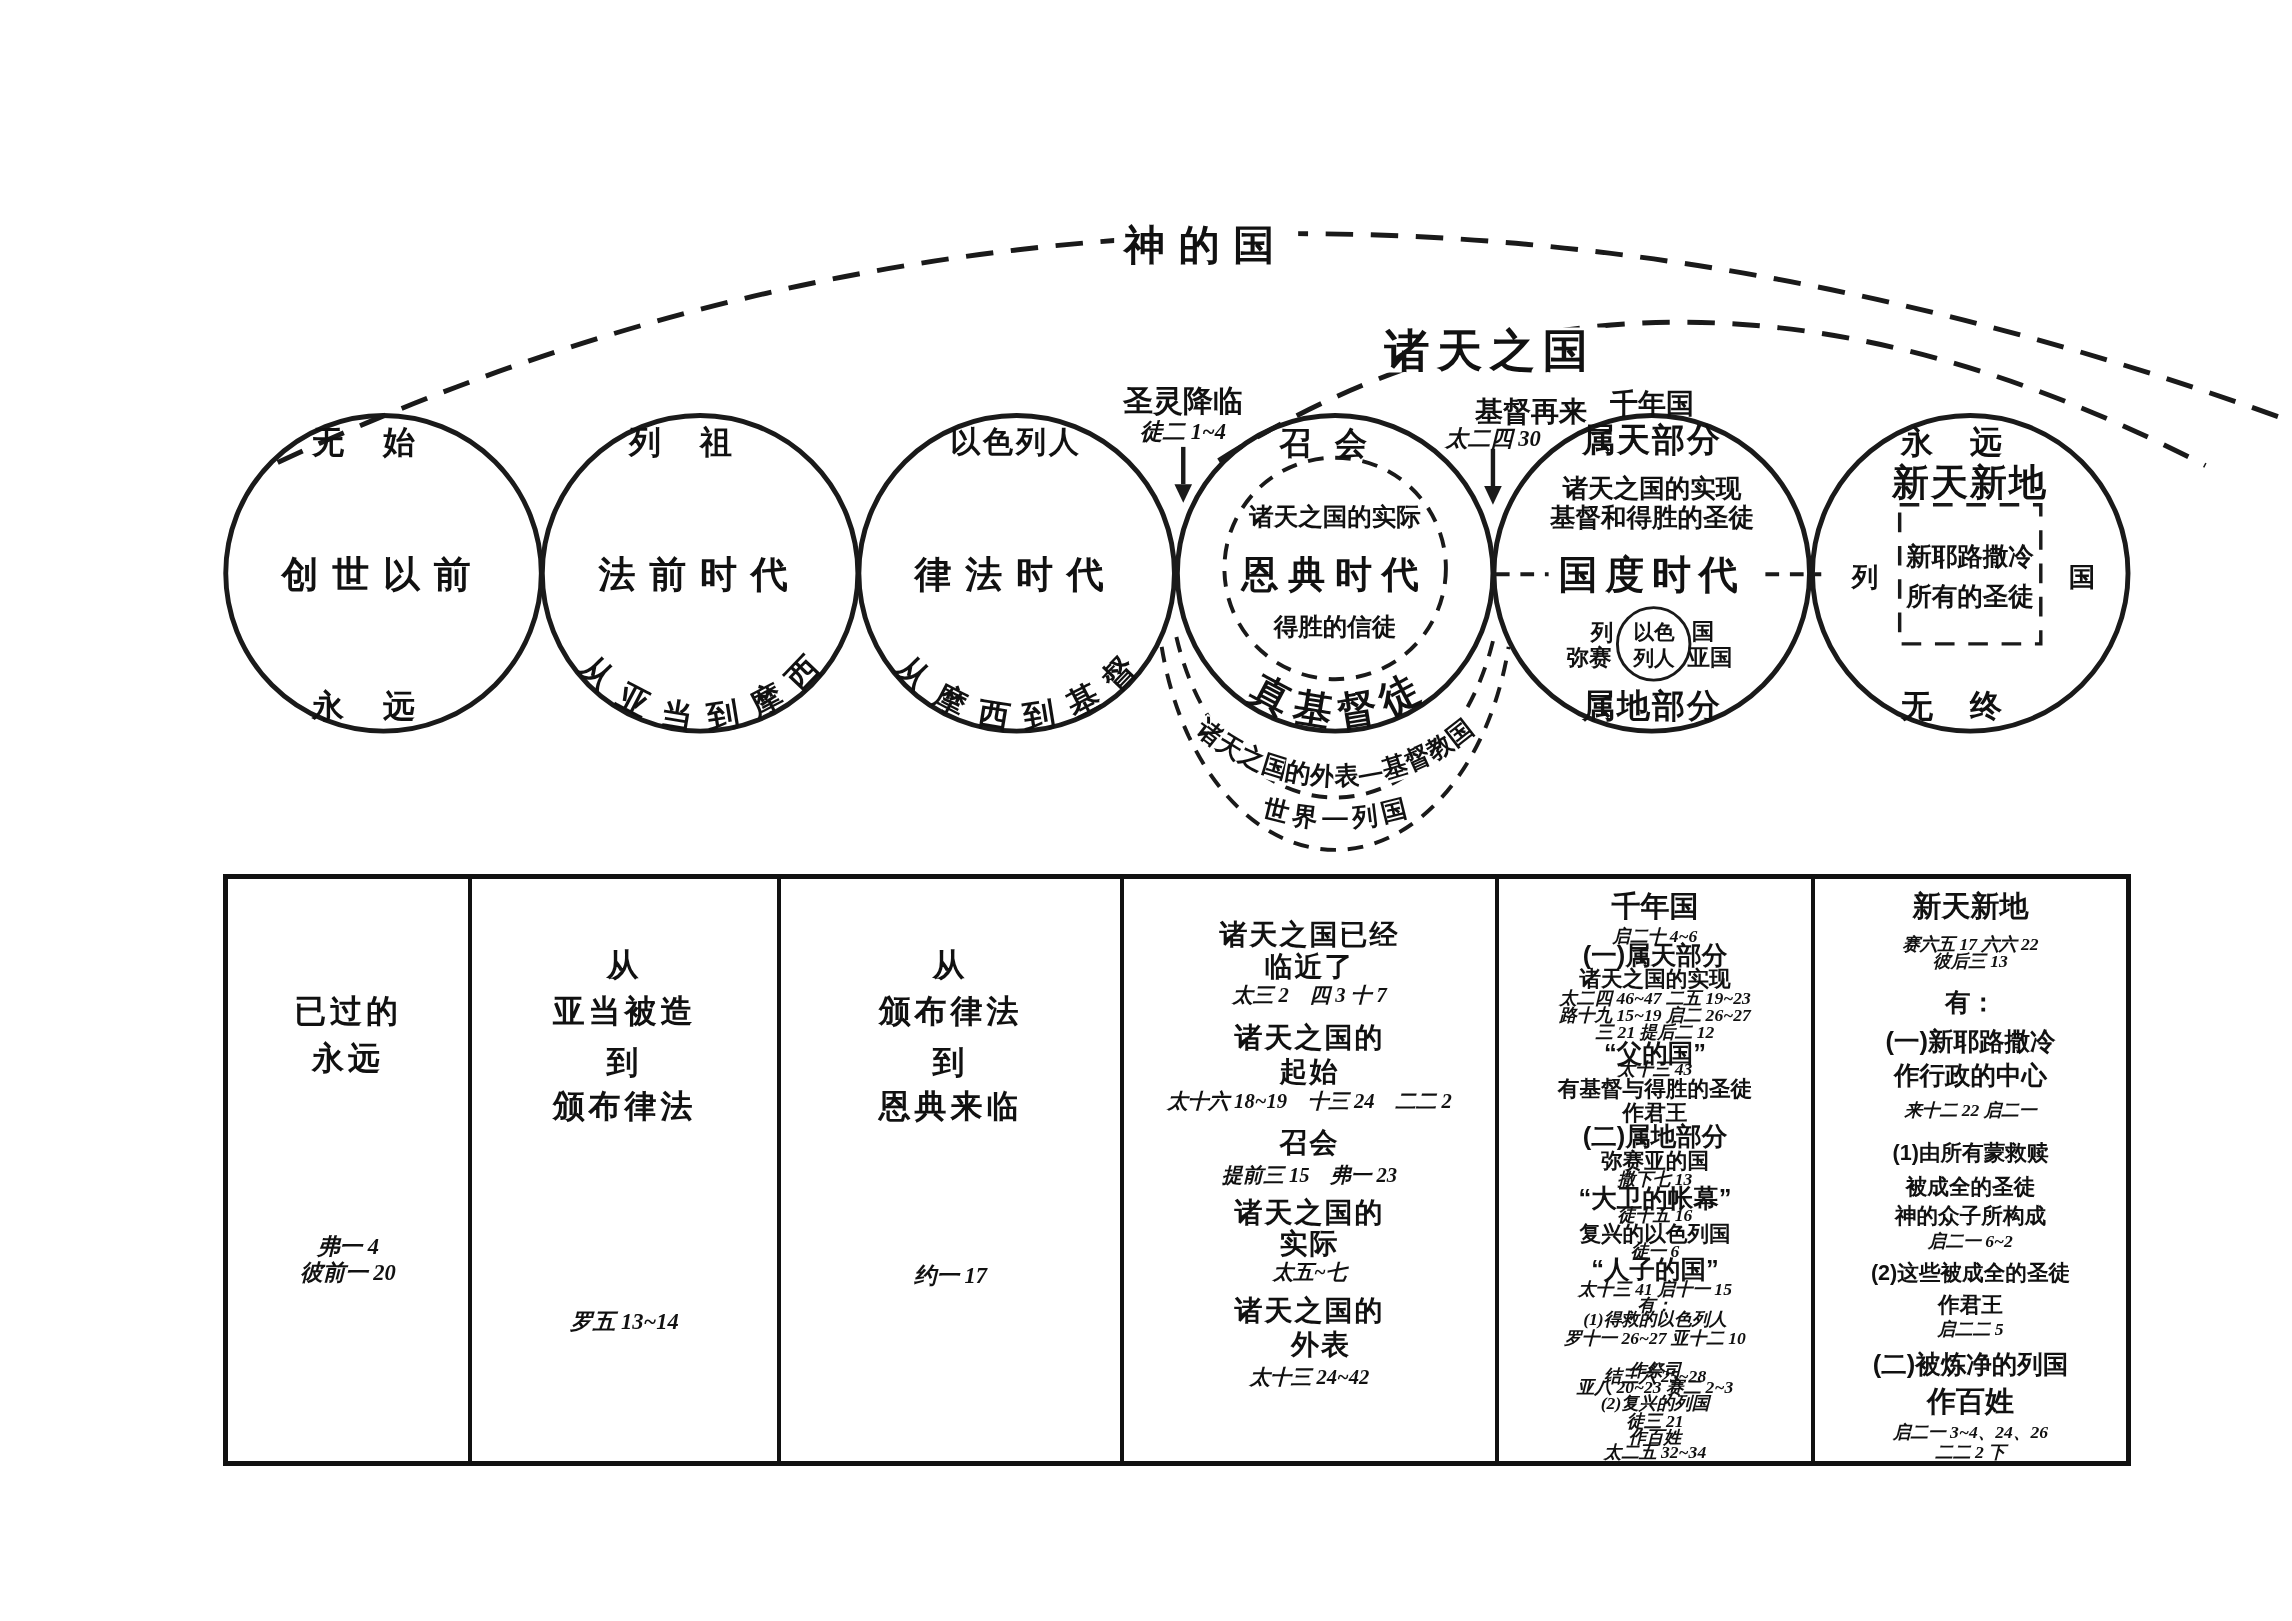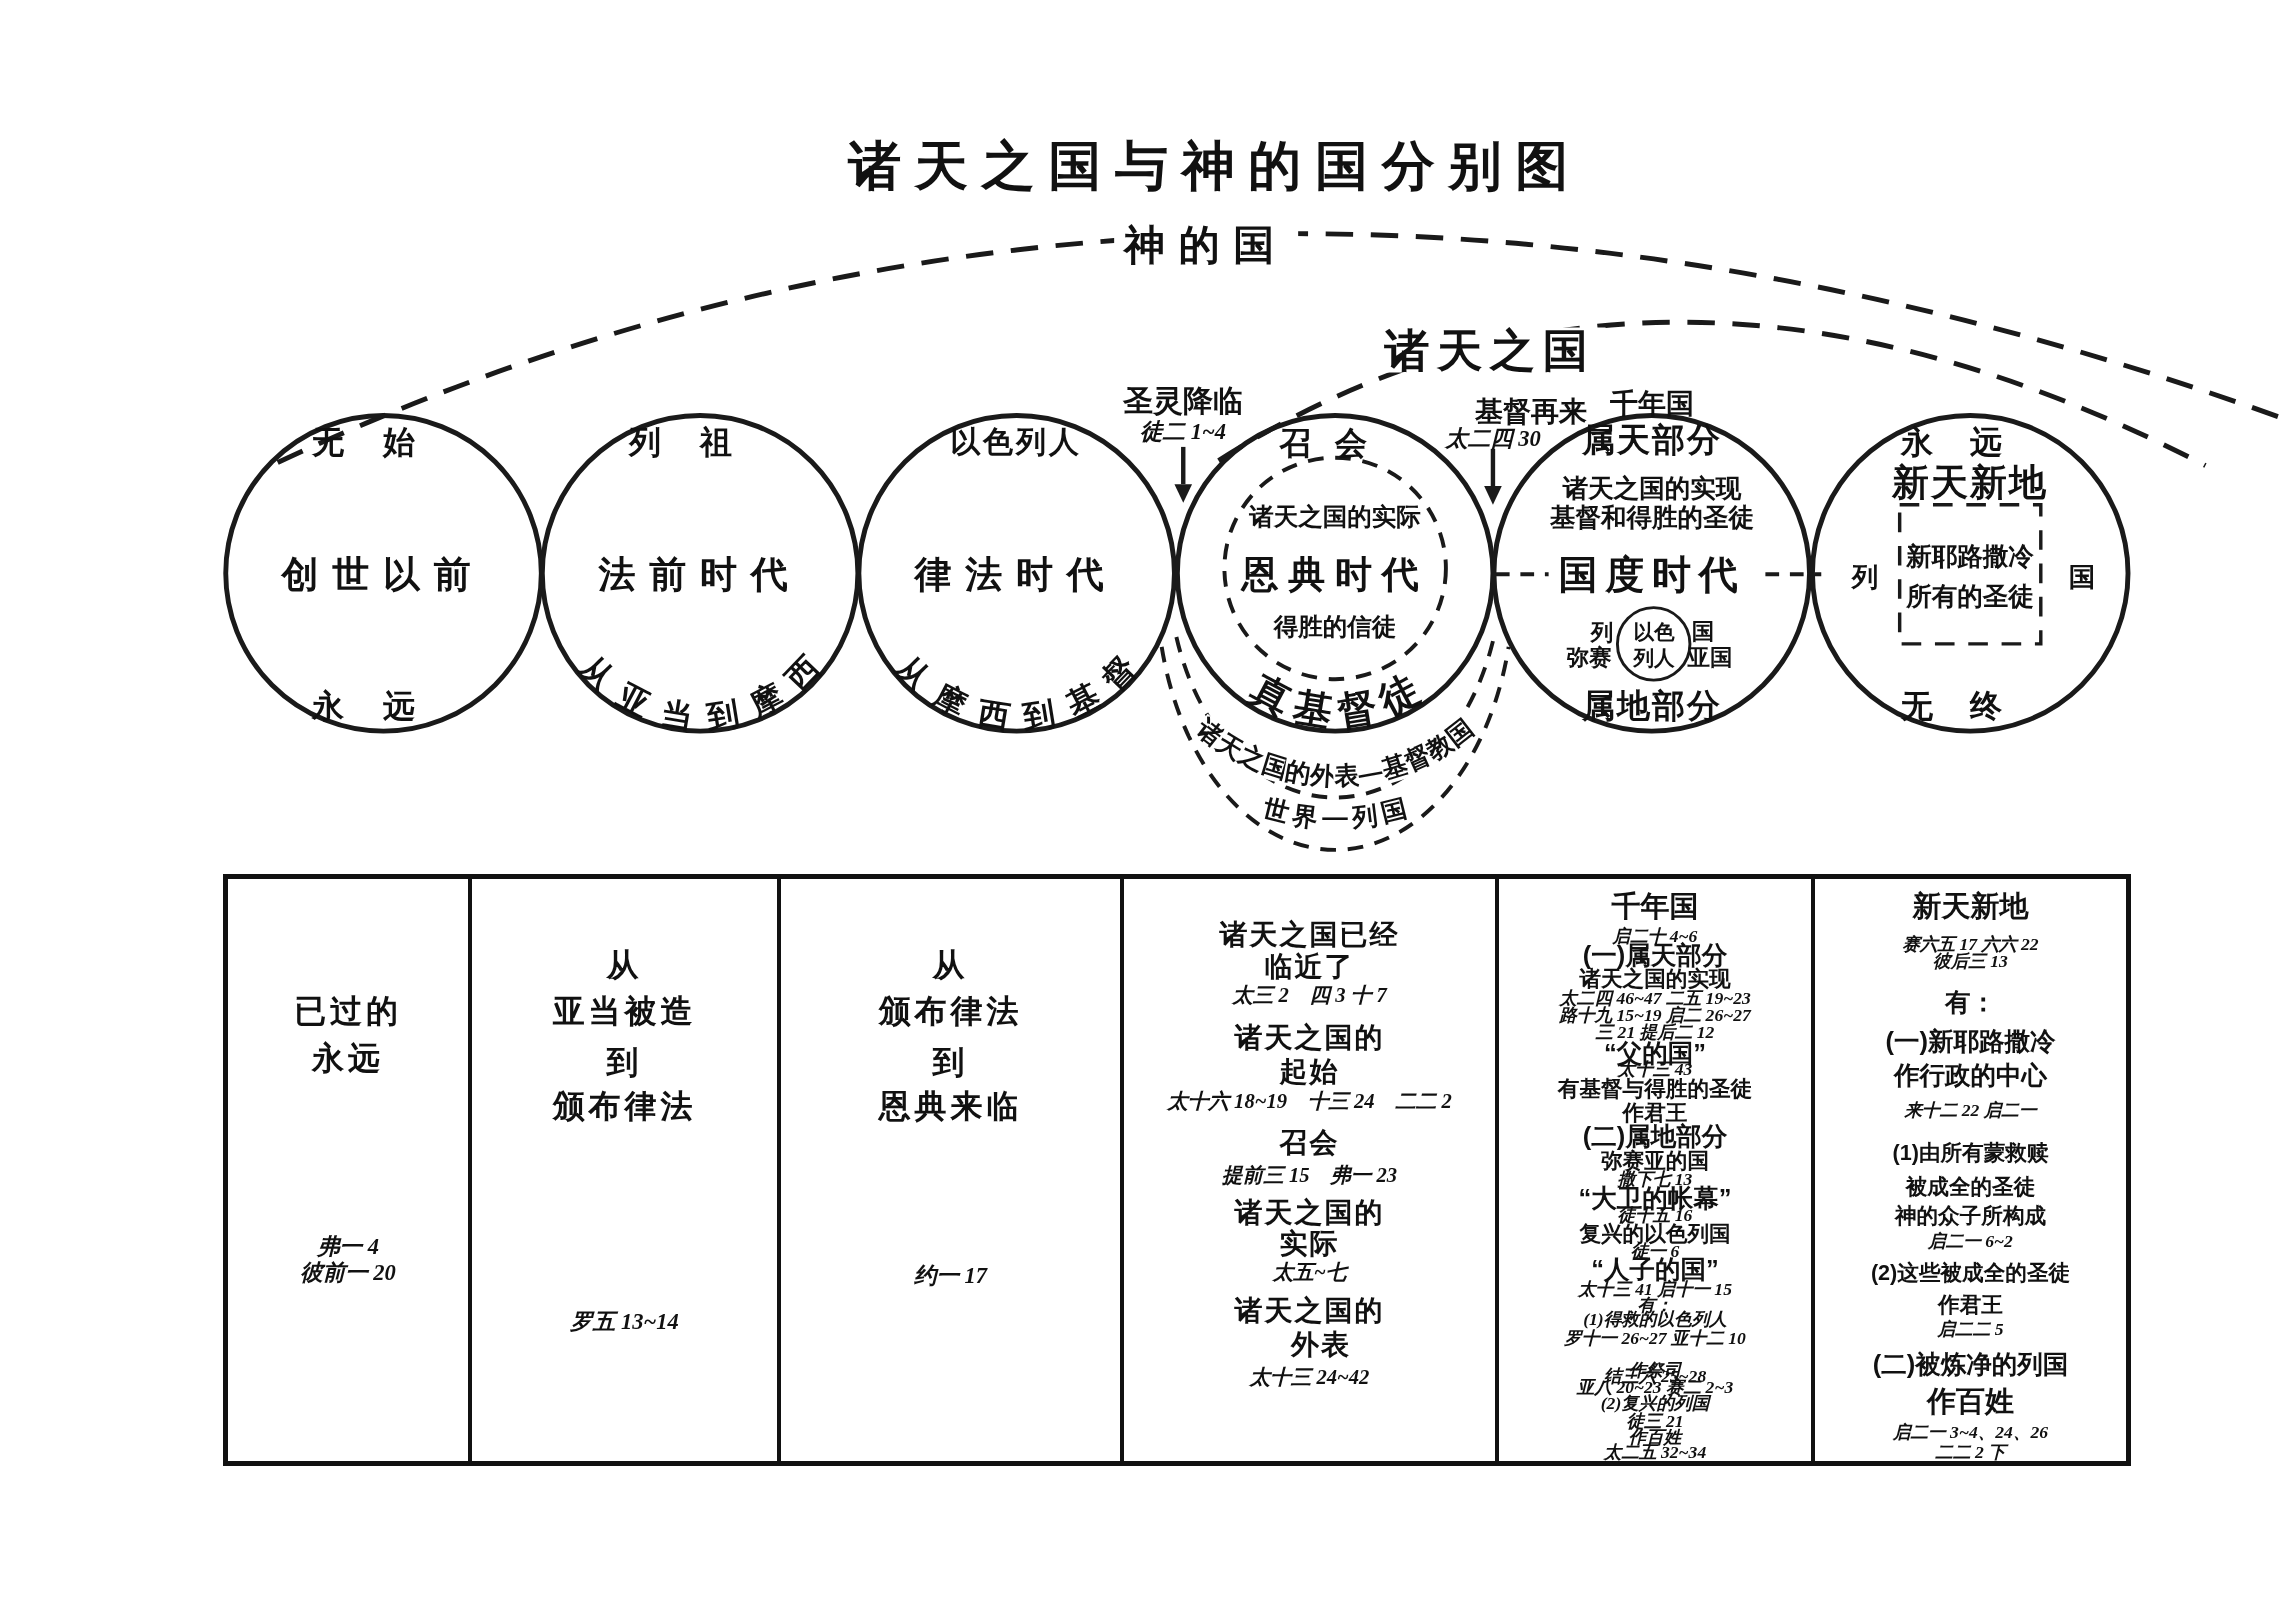--- a/index.html
+++ b/index.html
@@ -59,21 +59,20 @@
 
       <rect x="1938" y="515" width="144" height="142" stroke-width="3.5" stroke-dasharray="20 14"></rect>
 
       <line x1="1207" y1="456" x2="1207" y2="494" stroke-width="4.5"></line>
       <line x1="1523" y1="458" x2="1523" y2="496" stroke-width="4.5"></line>
     </g>
     <path d="M1198 494 L1216 494 L1207 513 Z" fill="#1a1a1a"></path>
     <path d="M1514 496 L1532 496 L1523 515 Z" fill="#1a1a1a"></path>
   </svg>
 
-  <div class="lbl" style="left:1215px;top:165px;font-size:53px;letter-spacing:13.7px;margin-right:-13.7px;">诸天之国与神的国分别图</div>
   <div class="lbl bgw" style="left:1206px;top:245px;font-size:41px;letter-spacing:13.7px;margin-right:-13.7px;">神的国</div>
   <div class="lbl bgw" style="left:1490px;top:350px;font-size:45px;letter-spacing:7.8px;margin-right:-7.8px;">诸天之国</div>
 
   <div class="lbl" style="left:1183px;top:401px;font-size:30px;">圣灵降临</div>
   <div class="lbl ref" style="left:1183px;top:432px;font-size:22.5px;">徒二 1~4</div>
   <div class="lbl" style="left:1531px;top:412px;font-size:28px;">基督再来</div>
   <div class="lbl ref" style="left:1493px;top:439px;font-size:22.5px;">太二四 30</div>
   <div class="lbl" style="left:1652px;top:404px;font-size:28px;">千年国</div>
 
   <div class="lbl" style="left:383px;top:442px;font-size:32px;letter-spacing:39px;margin-right:-39px;">无始</div>

